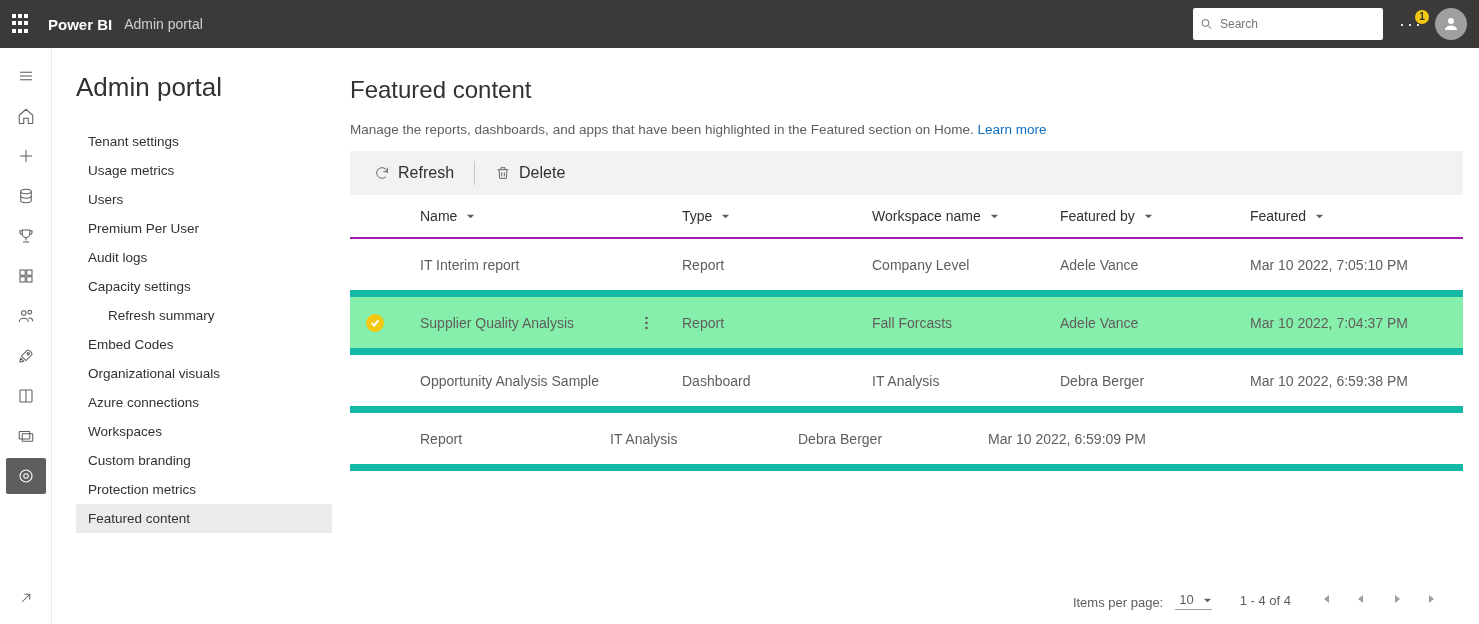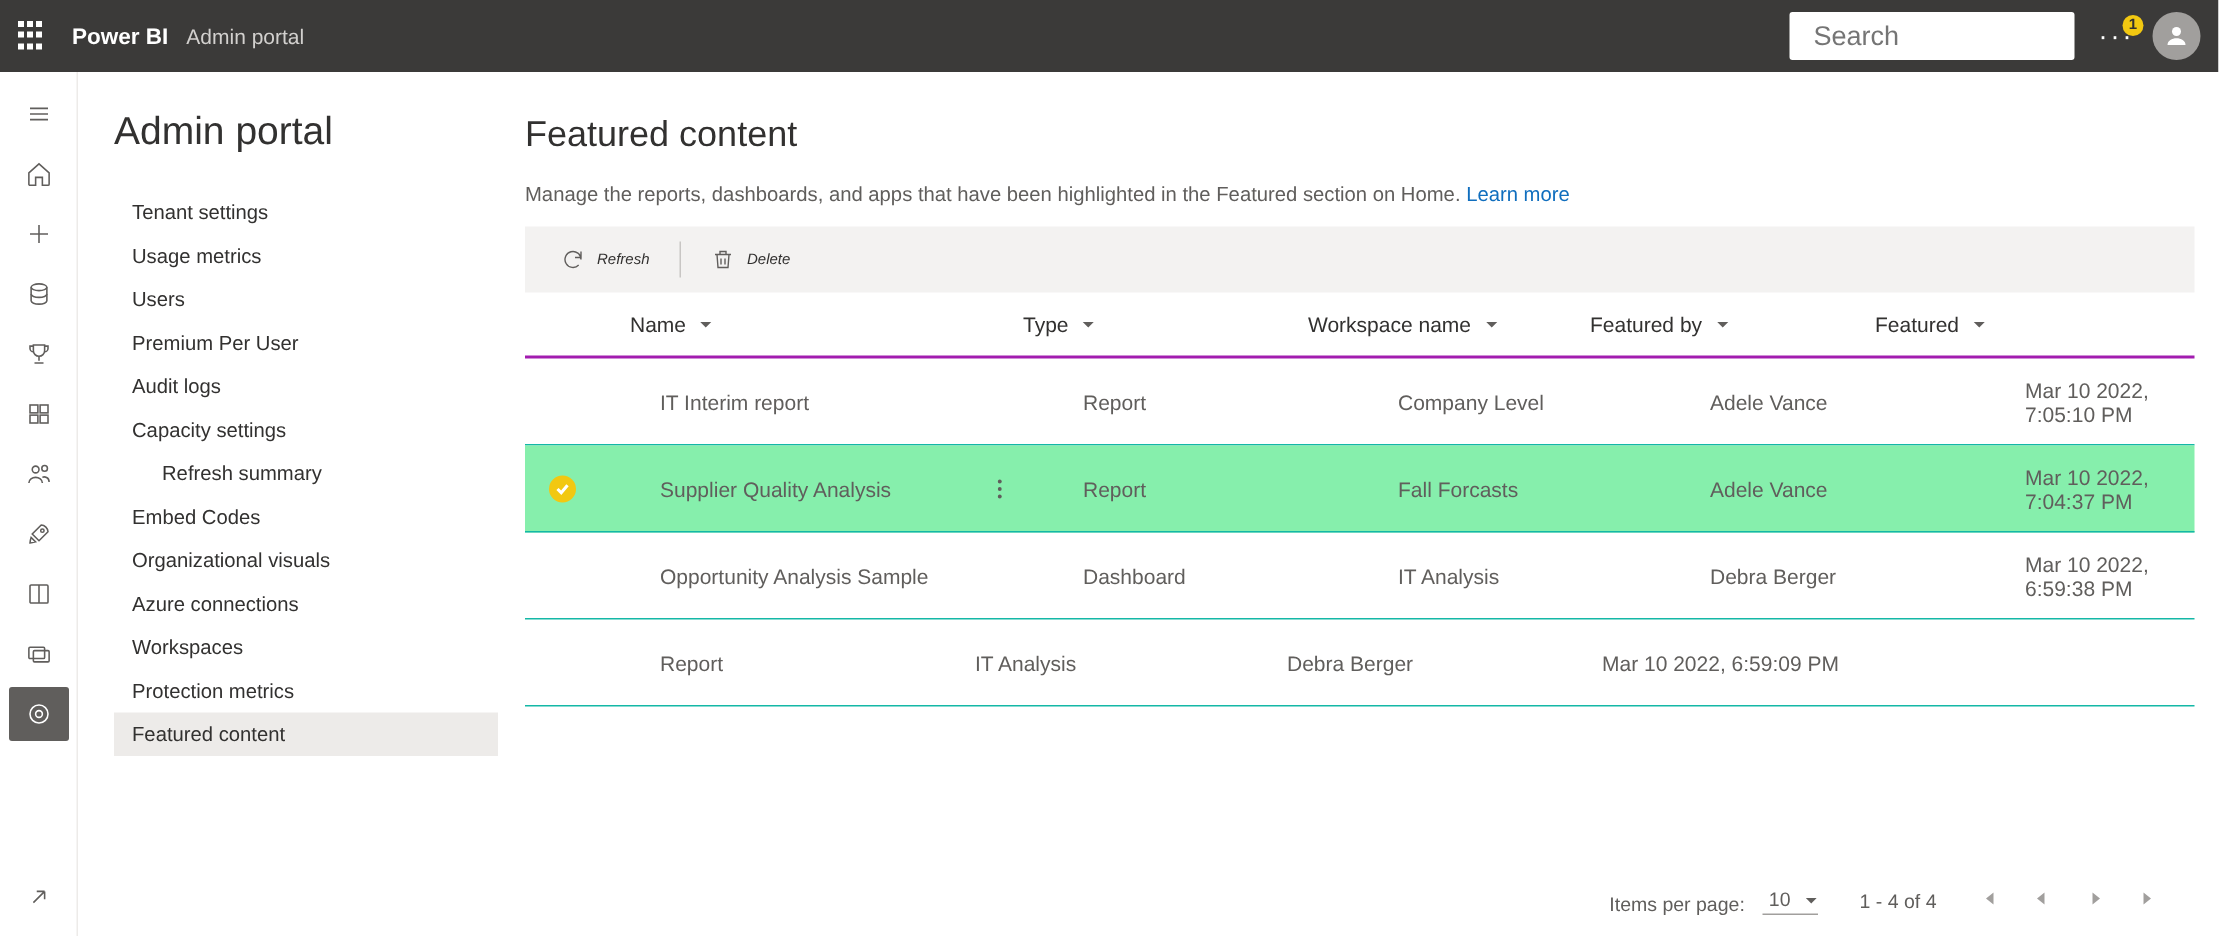--- a/index.html
+++ b/index.html
@@ -25,21 +25,21 @@
     .topbar .waffle span { width:4px; height:4px; background:#fff; }
     .topbar .brand { font-weight:600; font-size:15px; margin-right:12px; }
     .topbar .subtitle { font-size:14px; color:#d2d0ce; }
     .topbar .spacer { flex:1; }
     .topbar .search {
       display:flex; align-items:center;
       background:#fff; width:190px; height:32px; border-radius:2px;
       padding:0 8px; color:#605e5c; margin-right:16px;
     }
     .topbar .search svg { width:14px; height:14px; margin-right:8px; fill:#605e5c; }
-    .topbar .search input { border:none; outline:none; font-size:18px; color:#323130; flex:1; background:transparent;}
+    .topbar .search input { border:none; outline:none; font-size:12px; color:#323130; flex:1; background:transparent;}
     .topbar .more { position:relative; margin-right:12px; color:#fff; font-size:18px; cursor:pointer; display:flex; align-items:center;}
     .topbar .more .badge {
       position:absolute; top:-4px; right:-6px; background:#f2c811; color:#323130;
       font-size:10px; border-radius:50%; width:14px; height:14px; display:flex; align-items:center; justify-content:center; font-weight:600;
     }
     .topbar .avatar {
       width:32px; height:32px; border-radius:50%; background:#a19f9d;
       display:flex; align-items:center; justify-content:center;
     }
     .topbar .avatar svg { width:18px; height:18px; fill:#fff; }
@@ -72,37 +72,37 @@
 
     
     .main { flex:1; padding:28px 16px 0 18px; overflow:hidden; display:flex; flex-direction:column;}
     .main h2 { font-size:24px; font-weight:400; margin-bottom:18px; color:#323130;}
     .main .desc { font-size:13.5px; color:#605e5c; margin-bottom:14px; }
     .main .desc a { color:#106ebe; text-decoration:none; }
     .main .toolbar {
       height:44px; background:#f3f2f1; display:flex; align-items:center; padding:0 16px; gap:8px;
     }
     .main .toolbar .tbtn {
-      display:flex; align-items:center; gap:8px; padding:6px 8px; cursor:pointer; font-size:10px; color:#323130;font-style:italic;
+      display:flex; align-items:center; gap:8px; padding:6px 8px; cursor:pointer; font-size:16px; color:#323130;
     }
     .main .toolbar .tbtn svg { width:16px; height:16px; fill:none; stroke:#605e5c; stroke-width:1.4;}
     .main .toolbar .sep { width:1px; height:24px; background:#c8c6c4; margin:0 4px;}
     
     
     .table { flex:1; }
     .thead { display:flex; height:44px; align-items:center; border-bottom:2px solid #a21caf; padding-left:16px;}
     .th { display:flex; align-items:center; gap:8px; font-size:14px; font-weight:400; color:#323130; cursor:pointer;}
     .th svg { width:11px; height:11px; fill:#605e5c; }
     .col-check { width:54px; }
     .col-name { width:262px; }
     .col-type { width:190px; }
     .col-ws { width:188px; }
     .col-fb { width:190px; }
     .col-feat { flex:1; }
-    .trow { display:flex; height:58px; align-items:center; border-bottom:1px solid #14b8a6; padding-left:16px; font-size:14px; color:#605e5c;gap:20px;}
+    .trow { display:flex; height:58px; align-items:center; border-bottom:7px solid #14b8a6; padding-left:16px; font-size:14px; color:#605e5c;}
     .trow.selected { background:#86efac;align-items:center; }
     .trow .td { display:flex; align-items:center; }
     .check-circle {
       width:18px; height:18px; border-radius:50%; background:#f2c811;
       display:flex; align-items:center; justify-content:center;
     }
     .check-circle svg { width:10px; height:10px; stroke:#fff; stroke-width:2.5; fill:none;}
     .row-more { width:24px; display:flex; justify-content:center; cursor:pointer; color:#605e5c;}
     .row-more svg { width:3px; height:14px; fill:currentColor;}
     .name-inner { width:214px; }
@@ -248,20 +248,21 @@
         <div class="nav-item">Usage metrics</div>
         <div class="nav-item">Users</div>
         <div class="nav-item">Premium Per User</div>
         <div class="nav-item">Audit logs</div>
         <div class="nav-item">Capacity settings</div>
         <div class="nav-item sub">Refresh summary</div>
         <div class="nav-item">Embed Codes</div>
         <div class="nav-item">Organizational visuals</div>
         <div class="nav-item">Azure connections</div>
         <div class="nav-item">Workspaces</div>
+        <div class="nav-item">Custom branding</div>
         <div class="nav-item">Protection metrics</div>
         <div class="nav-item selected">Featured content</div>
       </div>
   </div>
 
   <div class="main">
     <h2>Featured content</h2>
     <div class="desc">
       <span>Manage the reports, dashboards, and apps that have been highlighted in the Featured section on Home. </span><a href="#">Learn more</a>
     </div>

